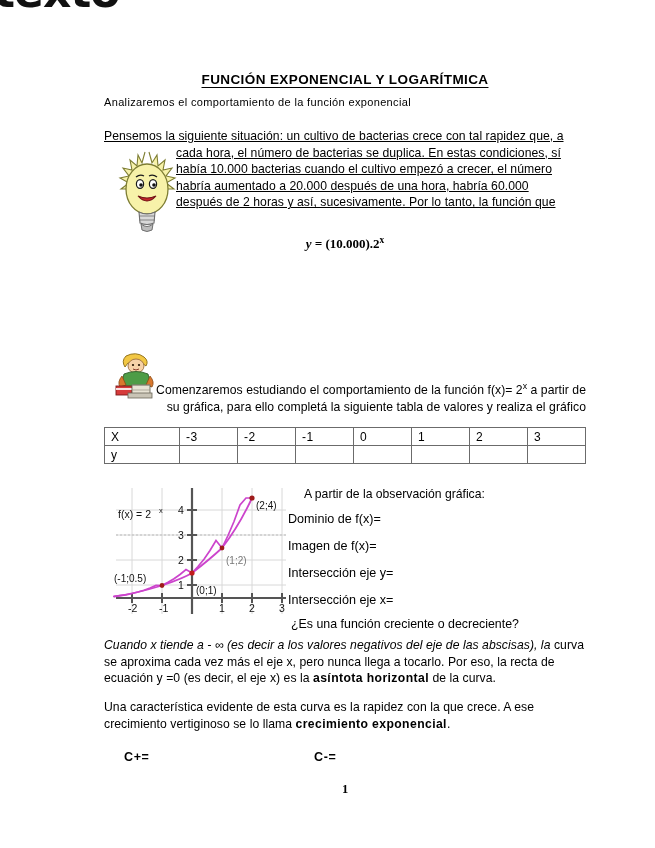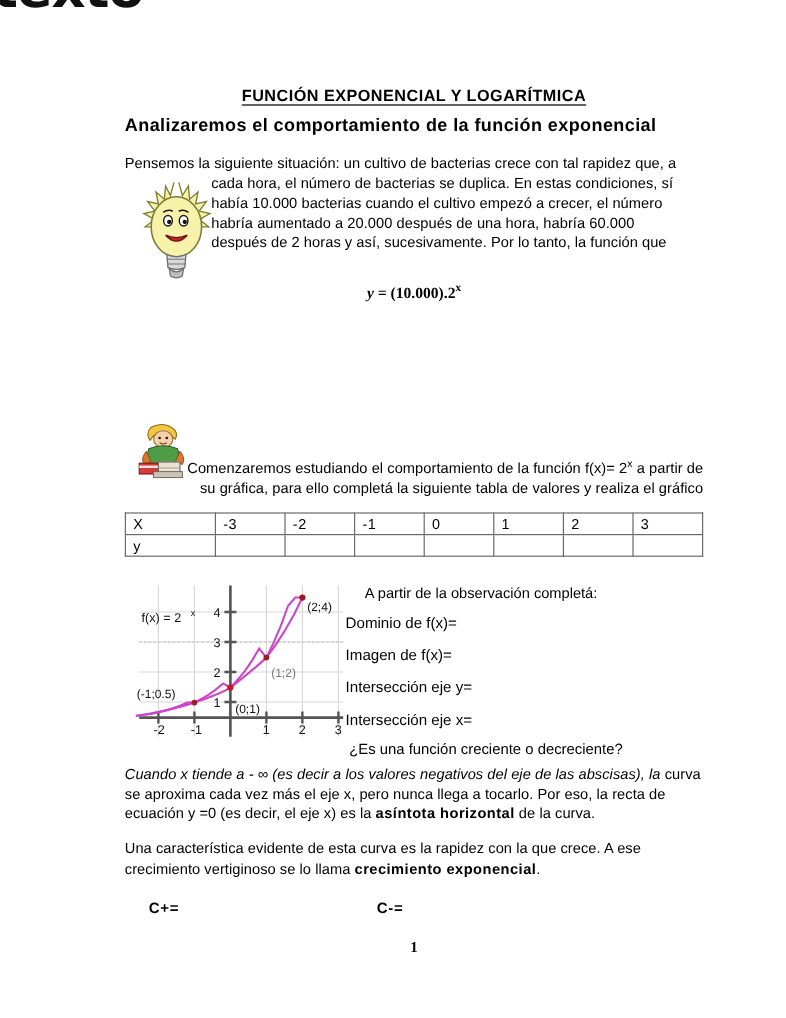--- a/index.html
+++ b/index.html
@@ -55,36 +55,36 @@
     font-weight: 700;
     letter-spacing: 0.4px;
     text-decoration: underline;
     text-underline-offset: 3px;
   }
   #doc-subtitle {
     position: absolute;
     left: 88px;
     top: 96px;
     width: 482px;
-    font-size: 15px;
-    font-weight: 700;
+    font-size: 11px;
+    font-weight: 400;
     letter-spacing: 0.35px;
   }
 
   
   .para {
     font-size: 12.2px;
     line-height: 16.6px;
     letter-spacing: 0.05px;
     text-align: left;
   }
   .b { font-weight: 700; letter-spacing: 0.4px; }
   sup.exp { font-size: 0.72em; vertical-align: super; line-height: 0; }
 
-  #p-intro { top: 128px; }
+  #p-intro { top: 128px; text-decoration: underline; }
   #p-intro .indent-block { margin-left: 72px; }
   #p-intro .first-line { margin-left: 0; }
 
   
   #lightbulb {
     position: absolute;
     left: 96px;
     top: 146px;
     width: 70px;
     height: 92px;
@@ -361,21 +361,21 @@
       </g>
 
       <text x="10" y="100" font-family="Liberation Sans, sans-serif" font-size="10" fill="#111111">(-1;0.5)</text>
       <text x="92" y="112" font-family="Liberation Sans, sans-serif" font-size="10" fill="#111111">(0;1)</text>
       <text x="122" y="82" font-family="Liberation Sans, sans-serif" font-size="10" fill="#777777">(1;2)</text>
       <text x="152" y="27" font-family="Liberation Sans, sans-serif" font-size="10" fill="#111111">(2;4)</text>
     </svg>
   </div>
 
   <div id="questions">
-    <div class="qhead">A partir de la observación completá:</div>
+    <div class="qhead">A partir de la observación gráfica:</div>
     <div class="q">Dominio de f(x)=</div>
     <div class="q">Imagen de f(x)=</div>
     <div class="q">Intersección eje y=</div>
     <div class="q">Intersección eje x=</div>
   </div>
 
   <div id="q-creciente">¿Es una función creciente o decreciente?</div>
 
   <div class="col para" id="p-asintota">
     <span class="lead-ital">Cuando x tiende a - ∞ (es decir a los valores negativos del eje de las abscisas), la</span>

